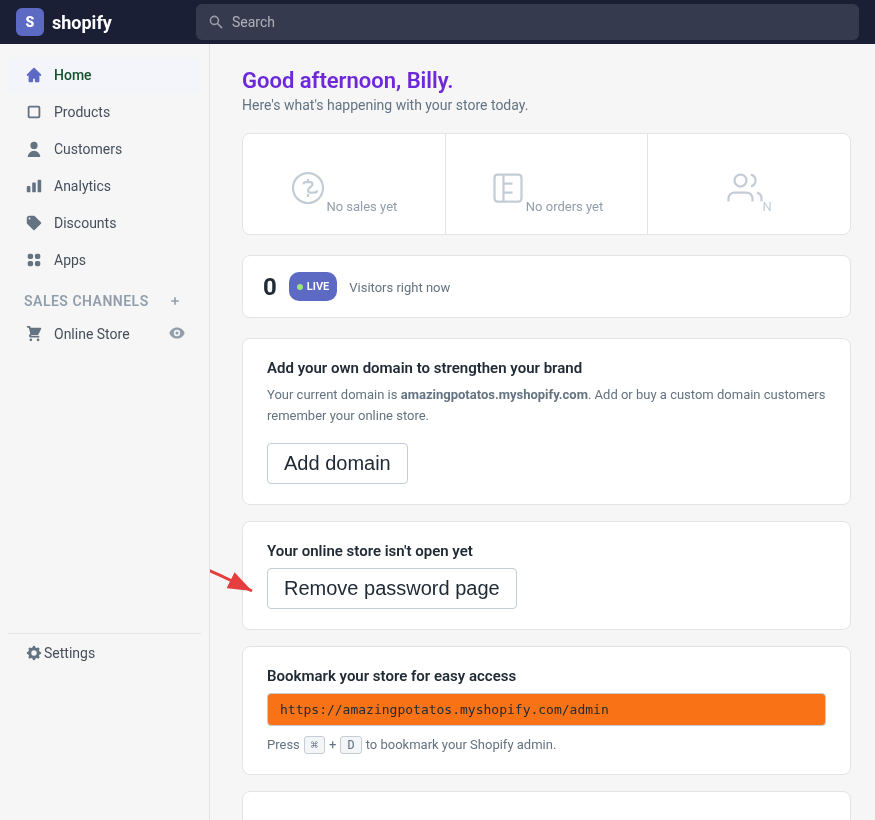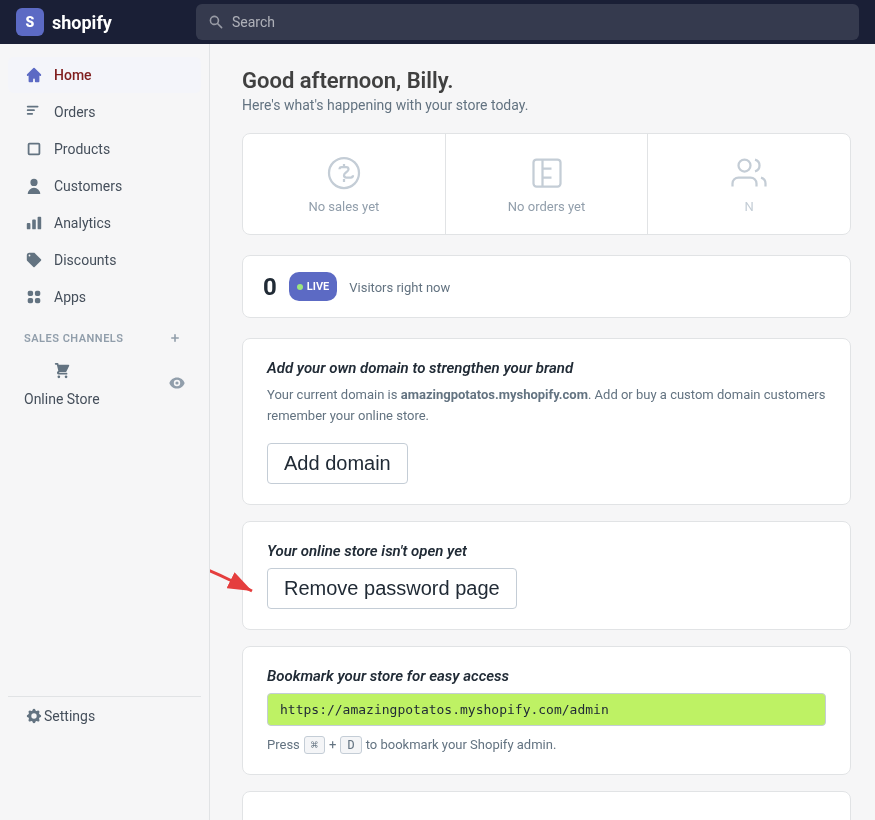--- a/index.html
+++ b/index.html
@@ -11,55 +11,55 @@
     .shopify-icon { width: 28px; height: 28px; background: #5c6ac4; border-radius: 6px; display: flex; align-items: center; justify-content: center; color: white; font-weight: 900; font-size: 14px; }
     .topbar-search { flex: 1; display: flex; align-items: center; background: rgba(255,255,255,0.12); border-radius: 6px; padding: 10px 12px; gap: 8px; color: rgba(255,255,255,0.7); font-size: 14px; cursor: text; }
     .search-icon-svg { width: 16px; height: 16px; opacity: 0.7; }
 
     
     .layout { display: flex; flex: 1; overflow: hidden; }
 
     
     .sidebar { width: 210px; background: #f6f6f7; border-right: 1px solid #e1e3e5; overflow-y: auto; flex-shrink: 0; padding: 12px 0; }
     .nav-item { display: flex; align-items: center; gap: 10px; padding: 8px 16px; font-size: 14px; color: #454f5b; cursor: pointer; border-radius: 6px; margin: 1px 8px; }
-    .nav-item.active { color: #7f1d1d; background: #f4f5fa; font-weight: 500; }
+    .nav-item.active { color: #14532d; background: #f4f5fa; font-weight: 500; }
     .nav-icon { width: 20px; height: 20px; display: flex; align-items: center; justify-content: center; flex-shrink: 0; }
     .nav-label { font-size: 14px; }
 
     .sales-channels-header { display: flex; align-items: center; justify-content: space-between; padding: 12px 16px 4px; margin: 0 8px; }
-    .sales-channels-title { font-size: 11px; font-weight: 600; color: #919eab; text-transform: uppercase; letter-spacing: 0.5px; }
+    .sales-channels-title { font-size: 14px; font-weight: 600; color: #919eab; text-transform: uppercase; letter-spacing: 0.5px; }
     .add-channel-btn { width: 20px; height: 20px; display: flex; align-items: center; justify-content: center; cursor: pointer; color: #919eab; }
 
     
     .main { flex: 1; overflow-y: auto; padding: 24px 24px 24px 32px; }
-    .greeting-title { font-size: 22px; font-weight: 600; color: #404040; margin-bottom: 4px; }
+    .greeting-title { font-size: 22px; font-weight: 600; color: #6d28d9; margin-bottom: 4px; }
     .greeting-subtitle { font-size: 14px; color: #637381; margin-bottom: 20px; }
 
     
     .stats-row { display: flex; border: 1px solid #e1e3e5; border-radius: 8px; background: white; margin-bottom: 20px; overflow: hidden; }
-    .stat-card { flex: 1; padding: 20px; display: flex; flex-direction: column; align-items: center; justify-content: center; min-height: 100px; border-right: 1px solid #e1e3e5; }
+    .stat-card { flex: 1; padding: 20px; display: flex; flex-direction: row; align-items: flex-end; justify-content: center; min-height: 100px; border-right: 1px solid #e1e3e5; }
     .stat-card:last-child { border-right: none; }
     .stat-icon { width: 36px; height: 36px; margin-bottom: 8px; color: #c4cdd6; }
     .stat-label { font-size: 13px; color: #919eab; }
 
     
     .visitors-card { background: white; border: 1px solid #e1e3e5; border-radius: 8px; padding: 16px 20px; margin-bottom: 20px; display: flex; align-items: center; gap: 12px; }
     .visitors-count { font-size: 24px; font-weight: 700; color: #212b36; }
     .live-badge { background: #5c6ac4; color: white; font-size: 11px; font-weight: 600; padding: 8px 8px; border-radius: 10px; display: flex; align-items: center; gap: 4px; }
     .live-dot { width: 6px; height: 6px; background: #9ce67e; border-radius: 50%; }
     .visitors-label { font-size: 13px; color: #637381; margin-top: 2px; }
 
     
     .info-card { background: white; border: 1px solid #e1e3e5; border-radius: 8px; padding: 20px 24px; margin-bottom: 16px; }
-    .info-card-title { font-size: 15px; font-weight: 600; color: #212b36; margin-bottom: 8px; font-style: italic; }
+    .info-card-title { font-size: 15px; font-weight: 600; color: #212b36; margin-bottom: 8px; }
     .info-card-text { font-size: 13px; color: #637381; line-height: 1.6; margin-bottom: 16px; }
     .btn-outline { border: 1px solid #c4cdd6; background: white; padding: 8px 16px; border-radius: 4px; font-size: 20px; color: #212b36; cursor: pointer; display: inline-block; }
 
     
-    .bookmark-url { border: 1px solid #c4cdd6; border-radius: 4px; padding: 8px 12px; font-size: 13px; color: #212b36; font-family: monospace; margin-bottom: 10px; background: #bef264; }
+    .bookmark-url { border: 1px solid #c4cdd6; border-radius: 4px; padding: 8px 12px; font-size: 13px; color: #212b36; font-family: monospace; margin-bottom: 10px; background: #f97316; }
     .bookmark-hint { font-size: 13px; color: #637381; display: flex; align-items: center; gap: 4px; flex-wrap: wrap; }
     .kbd { border: 1px solid #c4cdd6; border-radius: 3px; padding: 1px 6px; font-size: 12px; background: #f4f5f7; font-family: monospace; }
 
     
     .settings-item { display: flex; align-items: center; padding: 8px 16px; font-size: 14px; color: #454f5b; cursor: pointer; border-radius: 6px; margin: 1px 8px; }
 
     svg { overflow: visible; }
   </style>
 </head>
 <body>
@@ -85,28 +85,20 @@
 
     <div class="nav-item active">
       <span class="nav-icon">
         <svg width="18" height="18" viewBox="0 0 20 20" fill="#5c6ac4">
             <path d="M10.707 2.293a1 1 0 00-1.414 0l-7 7a1 1 0 001.414 1.414L4 10.414V17a1 1 0 001 1h3a1 1 0 001-1v-2a1 1 0 011-1 1 1 0 011 1v2a1 1 0 001 1h3a1 1 0 001-1v-6.586l.293.293a1 1 0 001.414-1.414l-7-7z"></path>
           </svg>
       </span>
       <span class="nav-label">Home</span>
     </div>
 
-    <div class="nav-item">
-      <span class="nav-icon">
-        <svg width="18" height="18" viewBox="0 0 20 20" fill="#637381">
-            <path d="M3 3a1 1 0 000 2h11a1 1 0 100-2H3zm0 4a1 1 0 000 2h7a1 1 0 100-2H3zm0 4a1 1 0 100 2h5a1 1 0 000-2H3z"></path>
-          </svg>
-      </span>
-      <span class="nav-label">Orders</span>
-    </div>
 
     <div class="nav-item">
       <span class="nav-icon">
         <svg width="18" height="18" viewBox="0 0 20 20" fill="#637381">
             <path d="M3 5a2 2 0 012-2h10a2 2 0 012 2v10a2 2 0 01-2 2H5a2 2 0 01-2-2V5zm2 0v10h10V5H5z"></path>
           </svg>
       </span>
       <span class="nav-label">Products</span>
     </div>
 
@@ -149,21 +141,21 @@
     <div class="sales-channels-header">
       <span class="sales-channels-title">SALES CHANNELS</span>
       <div class="add-channel-btn">
         <svg width="16" height="16" viewBox="0 0 20 20" fill="currentColor">
             <path fill-rule="evenodd" d="M10 5a1 1 0 011 1v3h3a1 1 0 110 2h-3v3a1 1 0 11-2 0v-3H6a1 1 0 110-2h3V6a1 1 0 011-1z" clip-rule="evenodd"></path>
           </svg>
       </div>
     </div>
 
     <div class="nav-item" style="justify-content:space-between;">
-      <div style="display:flex;align-items:center;gap:10px;flex-direction:column;">
+      <div style="display:flex;align-items:center;gap:10px;">
         <span class="nav-icon">
           <svg width="18" height="18" viewBox="0 0 20 20" fill="#637381">
               <path d="M3 1a1 1 0 000 2h1.22l.305 1.222a.997.997 0 00.01.042l1.358 5.43-.893.892C3.74 11.846 4.632 14 6.414 14H15a1 1 0 000-2H6.414l1-1H14a1 1 0 00.894-.553l3-6A1 1 0 0017 3H6.28l-.31-1.243A1 1 0 005 1H3zM16 16.5a1.5 1.5 0 11-3 0 1.5 1.5 0 013 0zM6.5 18a1.5 1.5 0 100-3 1.5 1.5 0 000 3z"></path>
             </svg>
         </span>
         <span class="nav-label">Online Store</span>
       </div>
       <span style="color:#919eab;">
         <svg width="16" height="16" viewBox="0 0 20 20" fill="currentColor">
             <path d="M10 12a2 2 0 100-4 2 2 0 000 4z"></path>

